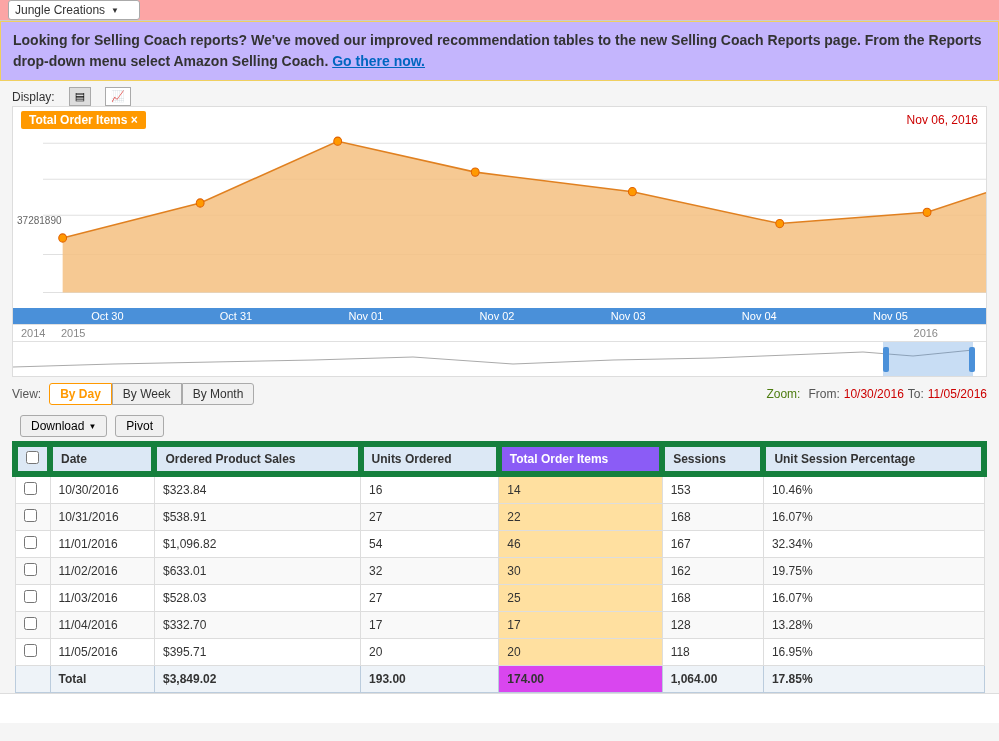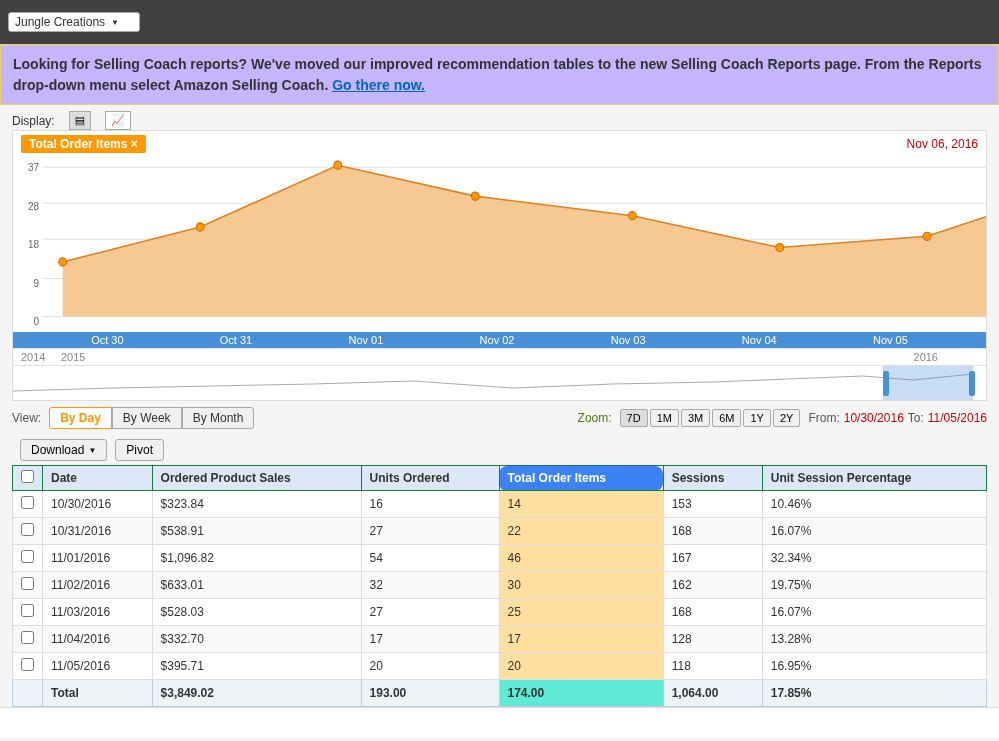--- a/index.html
+++ b/index.html
@@ -1,19 +1,19 @@
 <!DOCTYPE html>
 <html><head>
   <meta charset="utf-8">
   <style>
     * { box-sizing: border-box; margin: 0; padding: 0; }
     body { font-family: Arial, sans-serif; font-size: 12px; background: #f5f5f5; color: #333; width: 999px; }
 
     
-    .top-bar { background: #404040; border-bottom: 1px solid #ccc; padding: 12px 8px; display: flex; align-items: center; }
+    .top-bar { background: #fca5a5; border-bottom: 1px solid #ccc; padding: 0 8px; display: flex; align-items: center; }
     .store-dropdown { background: #fff; border: 1px solid #aaa; border-radius: 3px; padding: 2px 20px 2px 6px; font-size: 12px; position: relative; cursor: pointer; display: inline-flex; align-items: center; }
     .store-dropdown::after { content: "▼"; font-size: 8px; margin-left: 6px; }
 
     
     .banner { background: #c4b5fd; border: 1px solid #f0d060; padding: 8px 12px; font-size: 14px; line-height: 1.5; font-weight: bold; }
     .banner a { color: #0066c0; text-decoration: underline; }
     .section-title { font-size: 15px; font-weight: bold; color: #333; }
     .learn-more-link { color: #0066c0; font-size: 12px; text-decoration: underline; }
     .feedback-link { color: #0066c0; font-size: 11px; text-decoration: underline; display: block; margin-left: 12px; margin-top: 2px; }
     .display-btn { border: 1px solid #aaa; background: #fff; padding: 2px 5px; cursor: pointer; font-size: 11px; }
@@ -45,32 +45,32 @@
 
     
     .action-bar { padding: 4px 20px; display: flex; align-items: center; gap: 8px; }
     .btn-download { background: #f0f0f0; border: 1px solid #aaa; border-radius: 3px; padding: 3px 10px; cursor: pointer; font-size: 12px; display: flex; align-items: center; gap: 4px; }
     .btn-download::after { content: "▼"; font-size: 8px; }
     .btn-pivot { background: #f0f0f0; border: 1px solid #aaa; border-radius: 3px; padding: 3px 10px; cursor: pointer; font-size: 12px; }
 
     
     .data-table-wrapper { margin: 0 12px; overflow: hidden; }
     table { width: 100%; border-collapse: collapse; font-size: 12px; }
-    thead th { background: #dce8f5; border: 1px solid #15803d; padding: 4px 8px; text-align: left; font-weight: bold; color: #333; }
-    thead th.highlighted { background: #3b82f6; color: #fff; border-radius: 8px; }
+    thead th { background: #dce8f5; border: 6px solid #15803d; padding: 4px 8px; text-align: left; font-weight: bold; color: #333; }
+    thead th.highlighted { background: #8b5cf6; color: #fff; border-radius: 8px; }
     thead th.check-col { width: 20px; }
     tbody tr { background: #fff; }
     tbody tr:nth-child(even) { background: #f9f9f9; }
     tbody td { border: 1px solid #ddd; padding: 5px 8px; color: #333; }
     tbody td.highlighted { background: #ffe0a0; }
     tfoot td { border: 1px solid #bcd; padding: 6px 8px; background: #eef3f8; font-weight: bold; color: #333; }
-    tfoot td.highlighted { background: #5eead4; }
-
-    
-    .y-axis { position: absolute; left: 0; top: 0; height: 100%; width: 30px; display: flex; flex-direction: column; justify-content: space-between; padding: 5px 4px; font-size: 10px; color: #666; text-align: right; }
+    tfoot td.highlighted { background: #d946ef; }
+
+    
+    .y-axis { position: absolute; left: 0; top: 0; height: 100%; width: 30px; display: flex; justify-content: space-between; padding: 5px 4px; font-size: 10px; color: #666; text-align: right; align-items: center; }
 
     
     .x-axis { display: flex; justify-content: space-around; padding: 2px 30px; font-size: 11px; color: #fff; background: #4a90d9; }
 
     .section-header-row { display: flex; align-items: flex-start; justify-content: space-between; padding: 6px 12px 0; }
     .section-left { display: flex; flex-direction: column; }
     .section-right { display: flex; align-items: center; gap: 14px; font-size: 12px; }
 
     .timeline-mini { height: 35px; background: #fff; border-top: 1px solid #e0e0e0; position: relative; overflow: hidden; }
     .timeline-mini svg { width: 100%; height: 100%; }
@@ -167,28 +167,20 @@
 </div>
 
 <div class="controls-bar">
   <span class="view-label">View:</span>
   <div class="btn-group">
     <button class="btn-view active">By Day</button>
     <button class="btn-view">By Week</button>
     <button class="btn-view">By Month</button>
   </div>
   <span class="zoom-label">Zoom:</span>
-  <div class="zoom-btns">
-    <button class="zoom-btn active">7D</button>
-    <button class="zoom-btn">1M</button>
-    <button class="zoom-btn">3M</button>
-    <button class="zoom-btn">6M</button>
-    <button class="zoom-btn">1Y</button>
-    <button class="zoom-btn">2Y</button>
-  </div>
   <div class="date-range">
     <span>From:</span>
     <span class="date-range-val">10/30/2016</span>
 
     <span>To:</span>
     <span class="date-range-val">11/05/2016</span>
   </div>
 </div>
 
 <div class="action-bar">

